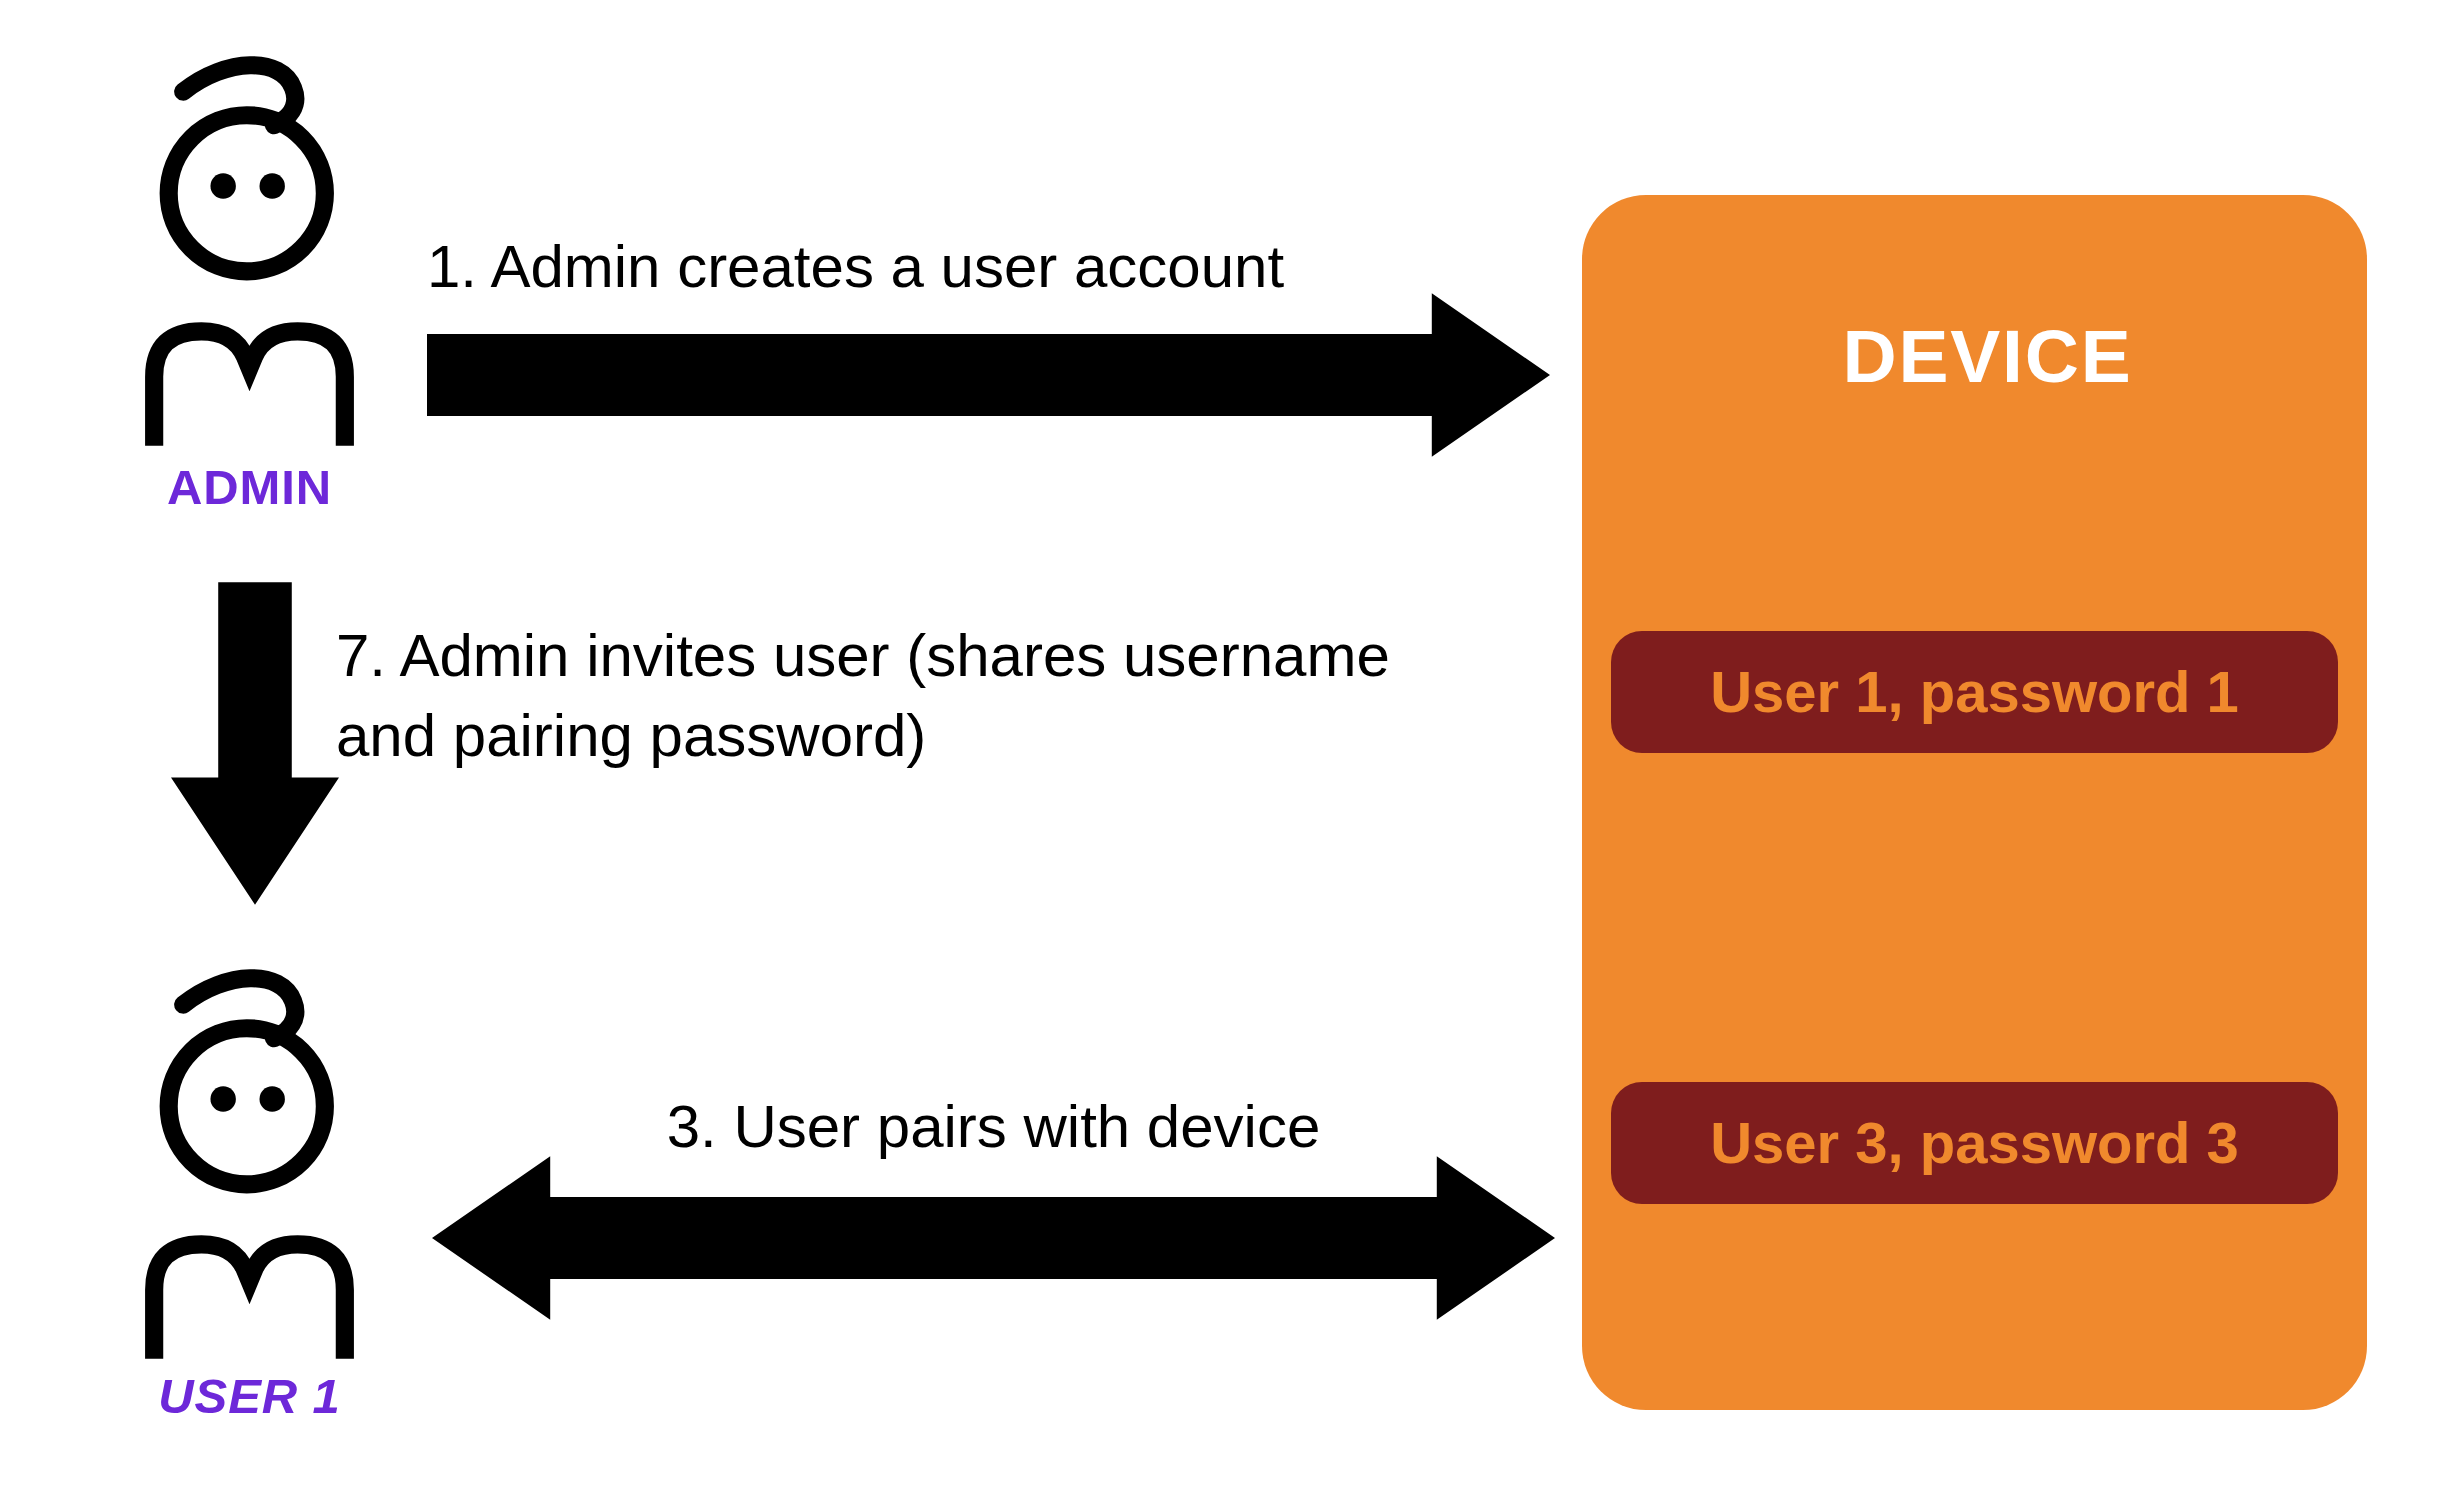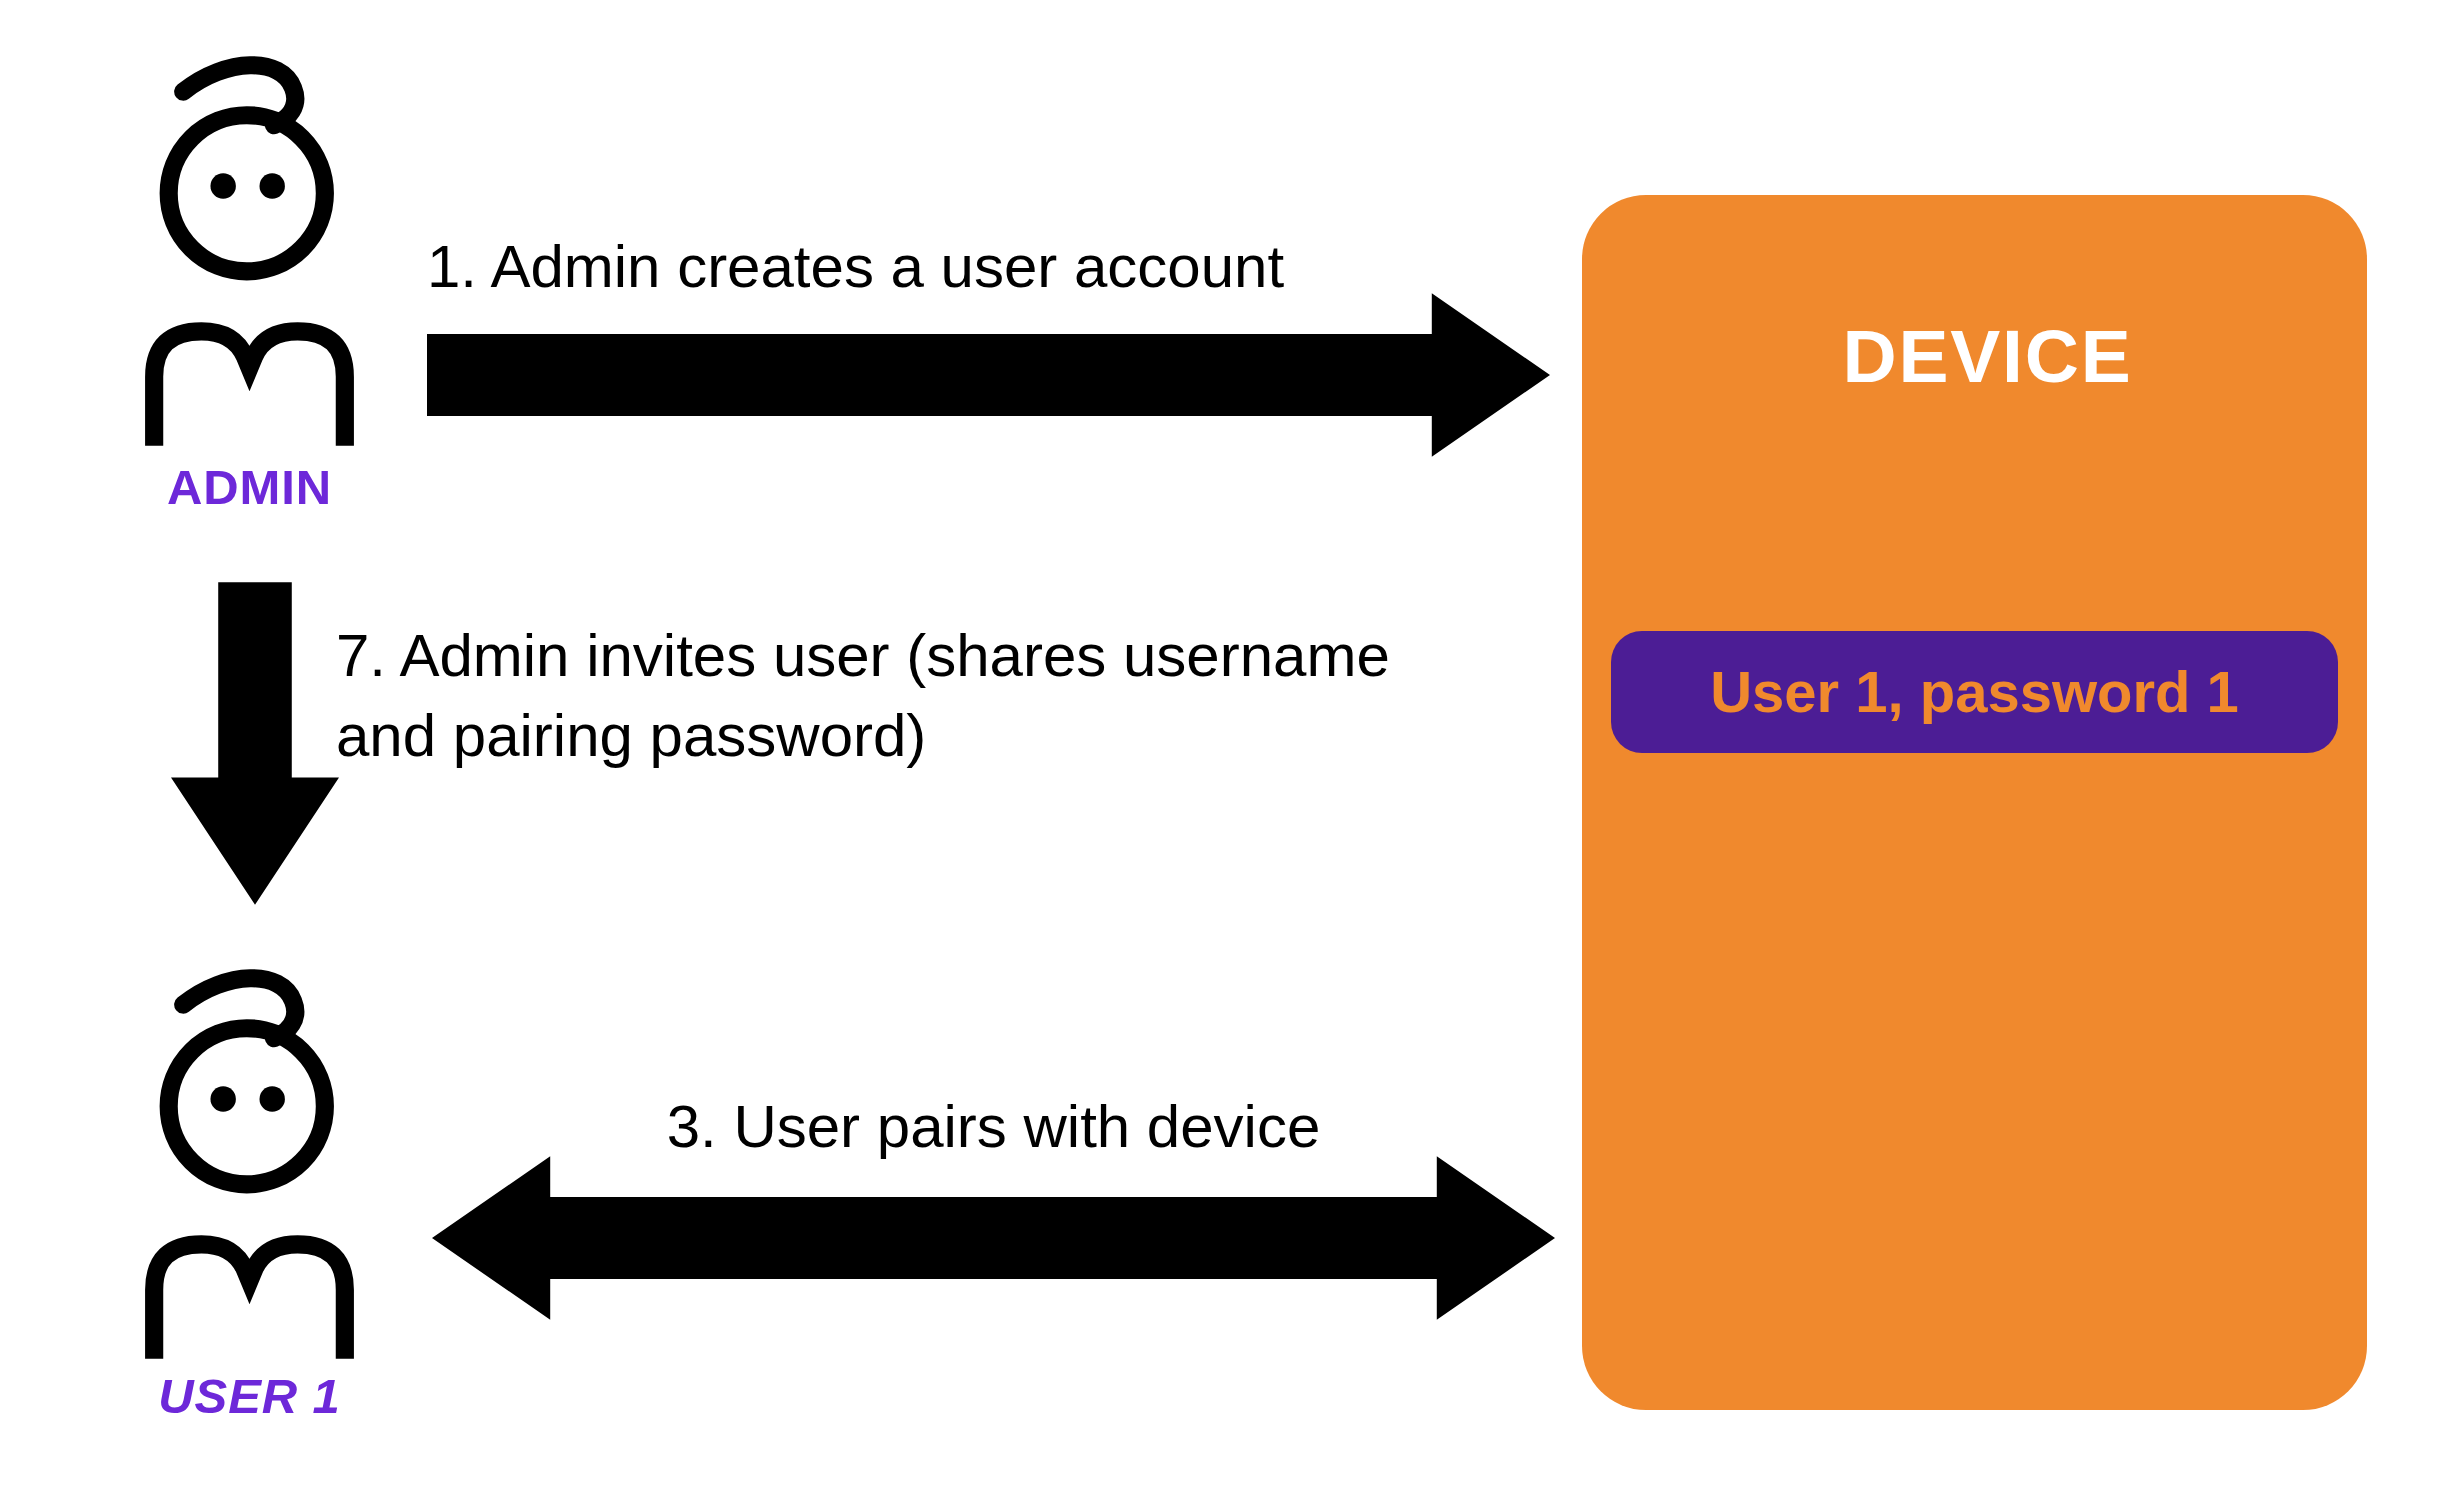--- a/index.html
+++ b/index.html
@@ -54,21 +54,21 @@
     font-size: 75px;
     font-weight: 700;
     letter-spacing: 1.8px;
     padding-left: 26px;
   }
   .account-pill {
     position: absolute;
     left: 29px;
     width: 727px;
     height: 122px;
-    background: #4c1d95;
+    background: #7f1d1d;
     border-radius: 31px;
     color: #F0892D;
     font-size: 58px;
     font-weight: 700;
     line-height: 122px;
     text-align: center;
   }
   .pill-1 { top: 436px; }
   .pill-2 { top: 660px; }
   .pill-3 { top: 887px; }
@@ -119,16 +119,17 @@
   <div class="abs step-label" style="left:432px; top:1087px; width:1123px; text-align:center;">3. User pairs with device</div>
   <div class="abs arrow" style="left:432px; top:1147px; width:1123px; height:182px;">
     <svg viewBox="0 0 1235 200">
       <polygon points="0,100 130,10 130,55 1105,55 1105,10 1235,100 1105,190 1105,145 130,145 130,190" fill="#000"></polygon>
     </svg>
   </div>
 
   <div class="abs device-panel">
     <div class="device-title">DEVICE</div>
     <div class="account-pill pill-1">User 1, password 1</div>
+    <div class="account-pill pill-3">User 3, password 3</div>
   </div>
 
 </div>
 
 
 </body></html>

